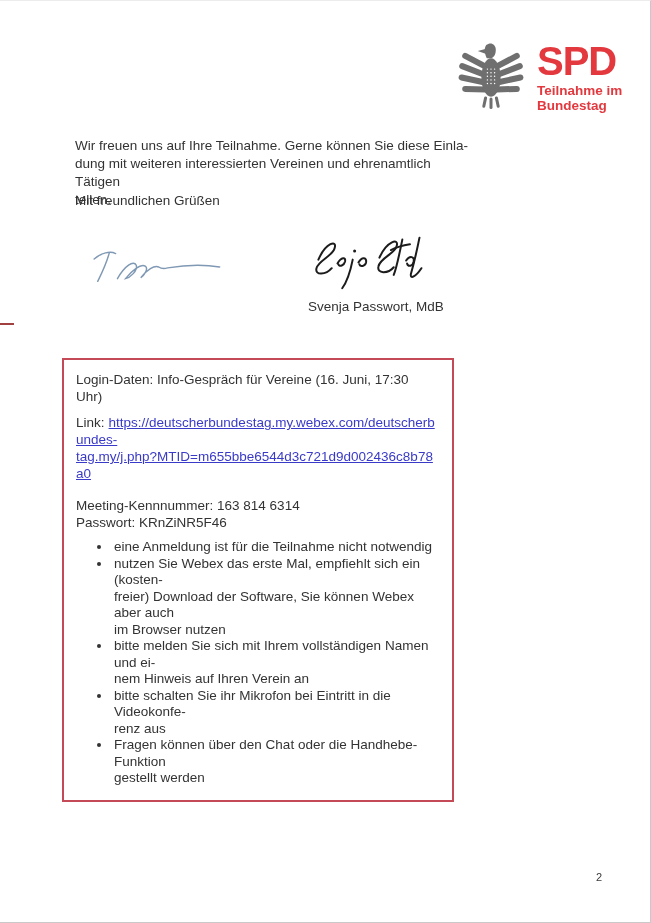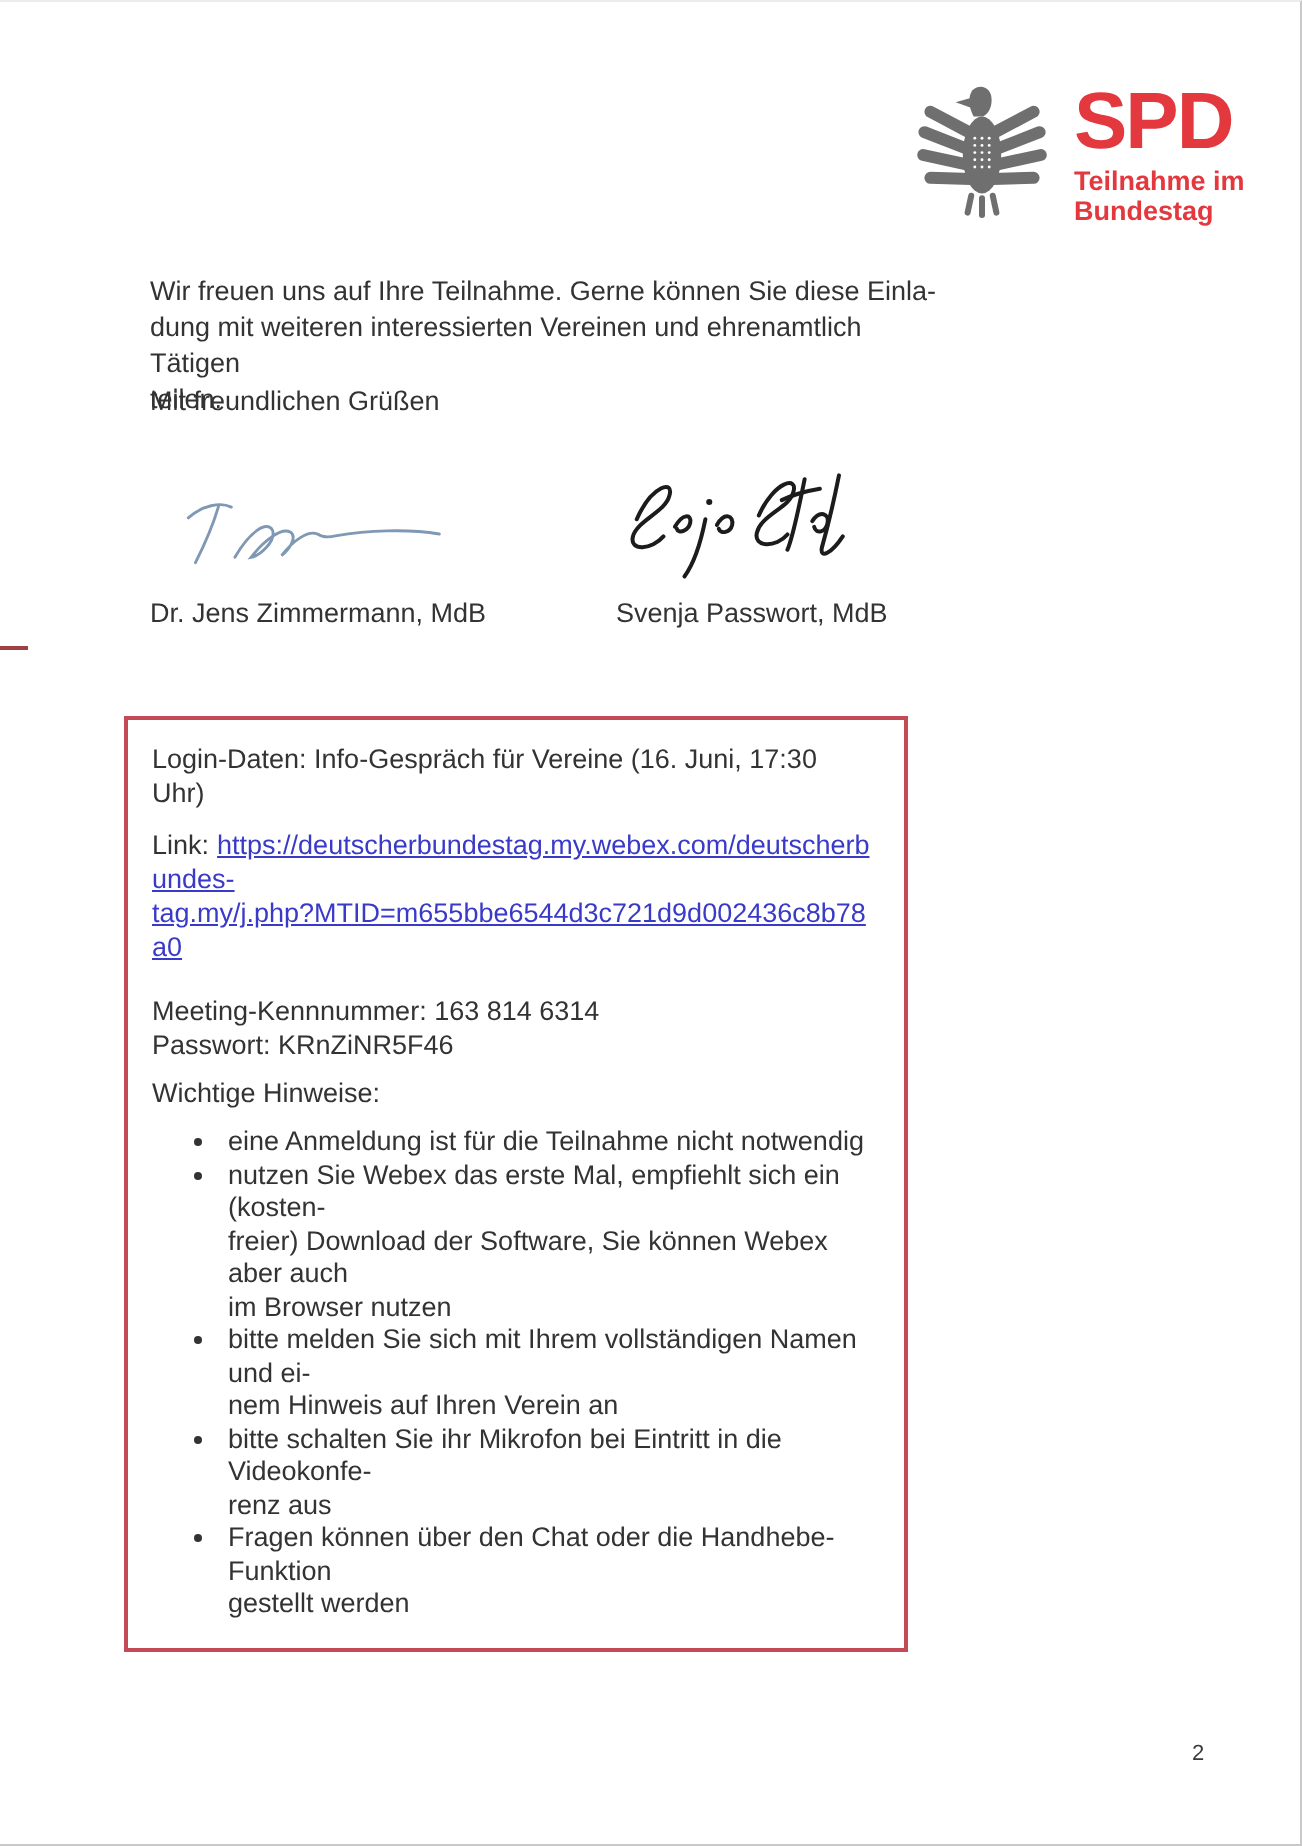--- a/index.html
+++ b/index.html
@@ -131,34 +131,32 @@
       <path d="M52,30 C50,40 47,52 41,60"></path>
       <path d="M58,33 C62,26 67,28 66,33 C65,37 60,38 59,35"></path>
       <path d="M80,28 C88,10 101,7 98,16 C96,24 81,28 79,37 C77,45 89,45 95,38"></path>
       <path d="M104,9 C101,24 98,39 95,46"></path>
       <path d="M92,20 C98,17 106,15 112,14"></path>
       <path d="M108,31 C112,25 117,27 116,32 C115,37 110,38 109,34"></path>
       <path d="M122,7 C119,22 115,38 113,45 C112,51 118,48 124,39"></path>
     </g>
     <circle cx="54" cy="21" r="1.6" fill="#1c1c1c"></circle>
   </svg>
-  <div class="name-left">Dr. Jens Zimmermann, MdB</div>
   <div class="name-right">Svenja Passwort, MdB</div>
 
   <div class="fold-mark"></div>
 
   <div class="login-box">
     <div class="box-title">Login-Daten: Info-Gespräch für Vereine (16. Juni, 17:30 Uhr)</div>
     <div class="box-link-para">
       <span class="link-label">Link:</span><a class="box-link">https://deutscherbundestag.my.webex.com/deutscherbundes-
 tag.my/j.php?MTID=m655bbe6544d3c721d9d002436c8b78a0</a>
     </div>
     <div class="box-meeting">Meeting-Kennnummer: 163 814 6314
 Passwort: KRnZiNR5F46</div>
-    <div class="box-notes-heading">Wichtige Hinweise:</div>
     <ul class="box-bullets">
       <li>eine Anmeldung ist für die Teilnahme nicht notwendig</li>
       <li>nutzen Sie Webex das erste Mal, empfiehlt sich ein (kosten-
 freier) Download der Software, Sie können Webex aber auch
 im Browser nutzen</li>
       <li>bitte melden Sie sich mit Ihrem vollständigen Namen und ei-
 nem Hinweis auf Ihren Verein an</li>
       <li>bitte schalten Sie ihr Mikrofon bei Eintritt in die Videokonfe-
 renz aus</li>
       <li>Fragen können über den Chat oder die Handhebe-Funktion

